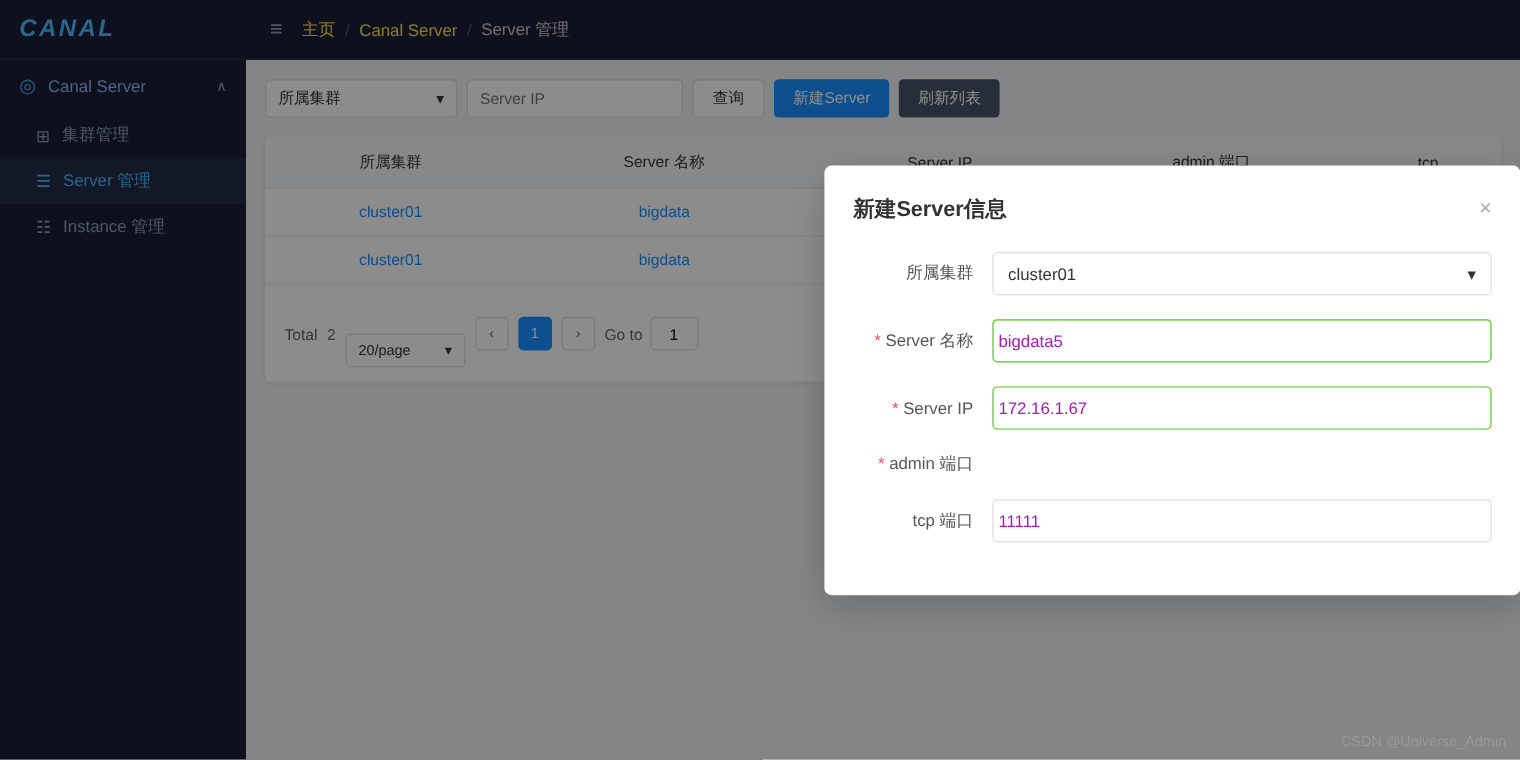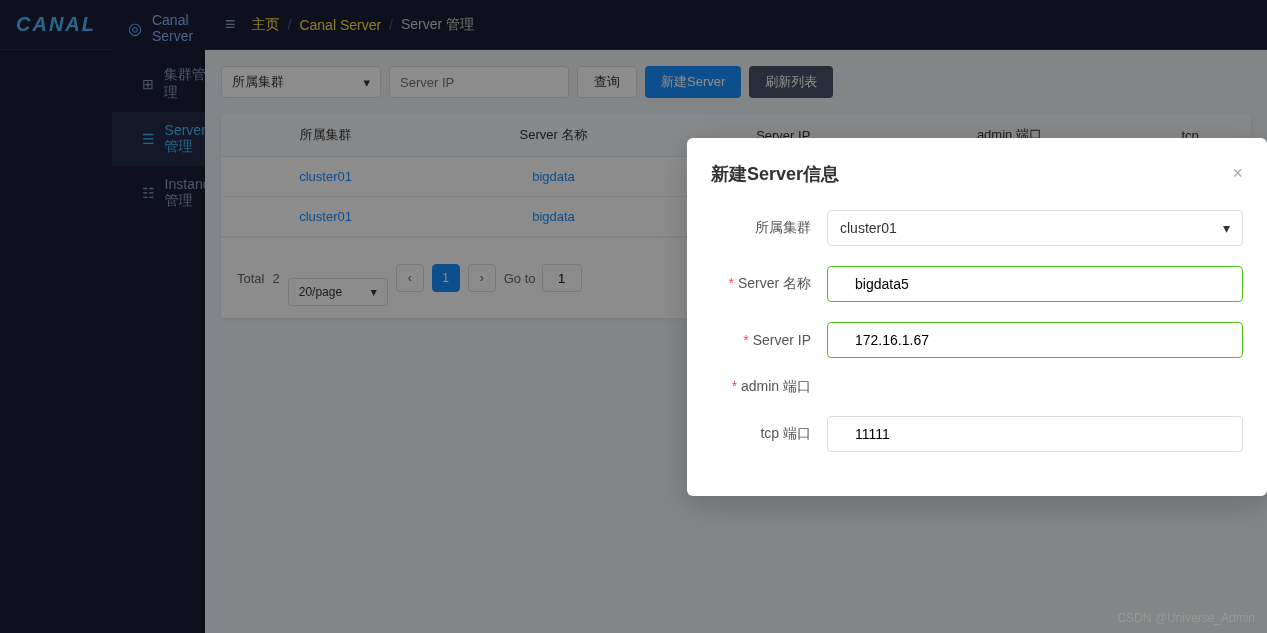--- a/index.html
+++ b/index.html
@@ -4,21 +4,21 @@
   <style>
     * { box-sizing: border-box; margin: 0; padding: 0; }
     body { font-family: -apple-system, BlinkMacSystemFont, 'Segoe UI', sans-serif; font-size: 14px; background: #f0f2f5; display: flex; height: 633px; overflow: hidden; }
 
     
     .sidebar {
       width: 205px;
       background: #1a2035;
       color: #fff;
       display: flex;
-      flex-direction: row;
+      flex-direction: column;
       flex-shrink: 0;
       height: 633px;
     }
     .sidebar-logo {
       height: 50px;
       display: flex;
       align-items: center;
       padding: 0 16px;
       border-bottom: 1px solid #2a3150;
     }
@@ -208,23 +208,23 @@
       font-size: 14px;
       color: #555;
       flex-shrink: 0;
     }
     .form-label.required::before { content: '* '; color: #ff4d4f; }
     .form-control {
       flex: 1;
       height: 36px;
       border: 1px solid #ddd;
       border-radius: 4px;
-      padding: 0 27px;
+      padding: 0 4px;
       font-size: 14px;
-      color: #000000;
+      color: #a21caf;
       outline: none;
     }
     .form-control.focused { border-color: #52c41a; }
     .form-select-wrapper {
       flex: 1;
       height: 36px;
       border: 1px solid #ddd;
       border-radius: 4px;
       padding: 0 12px;
       background: #fff;

